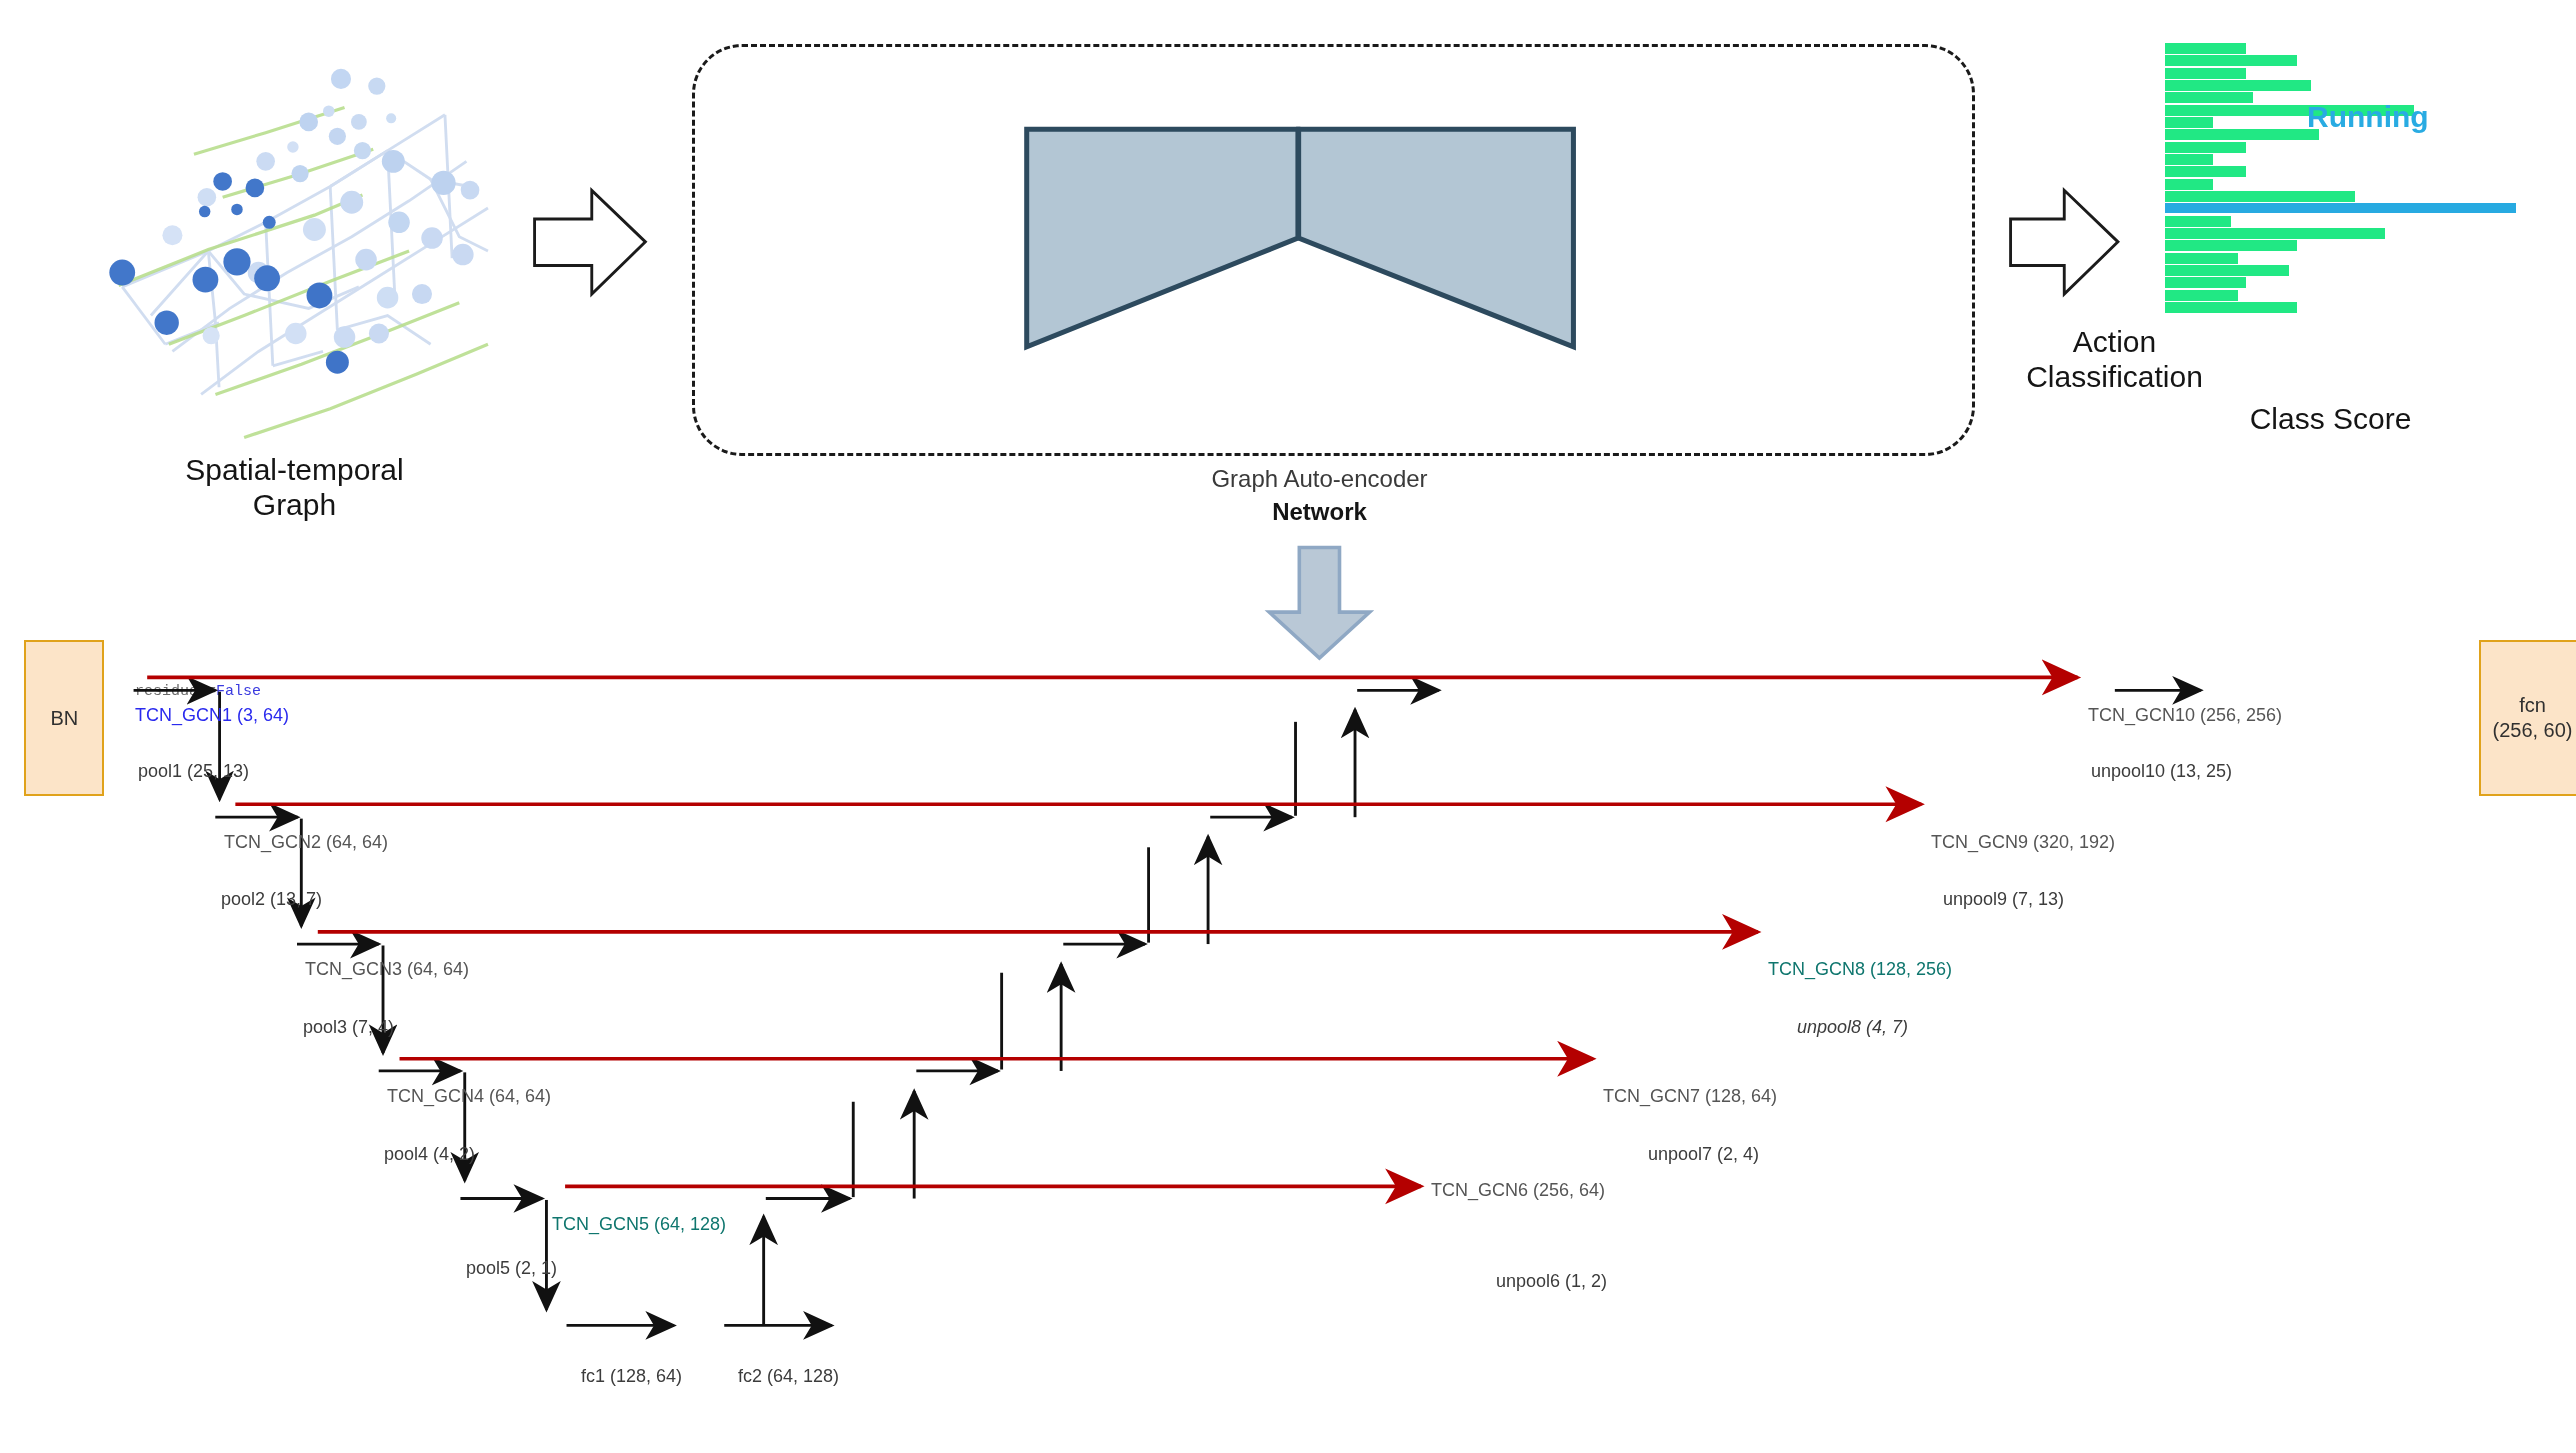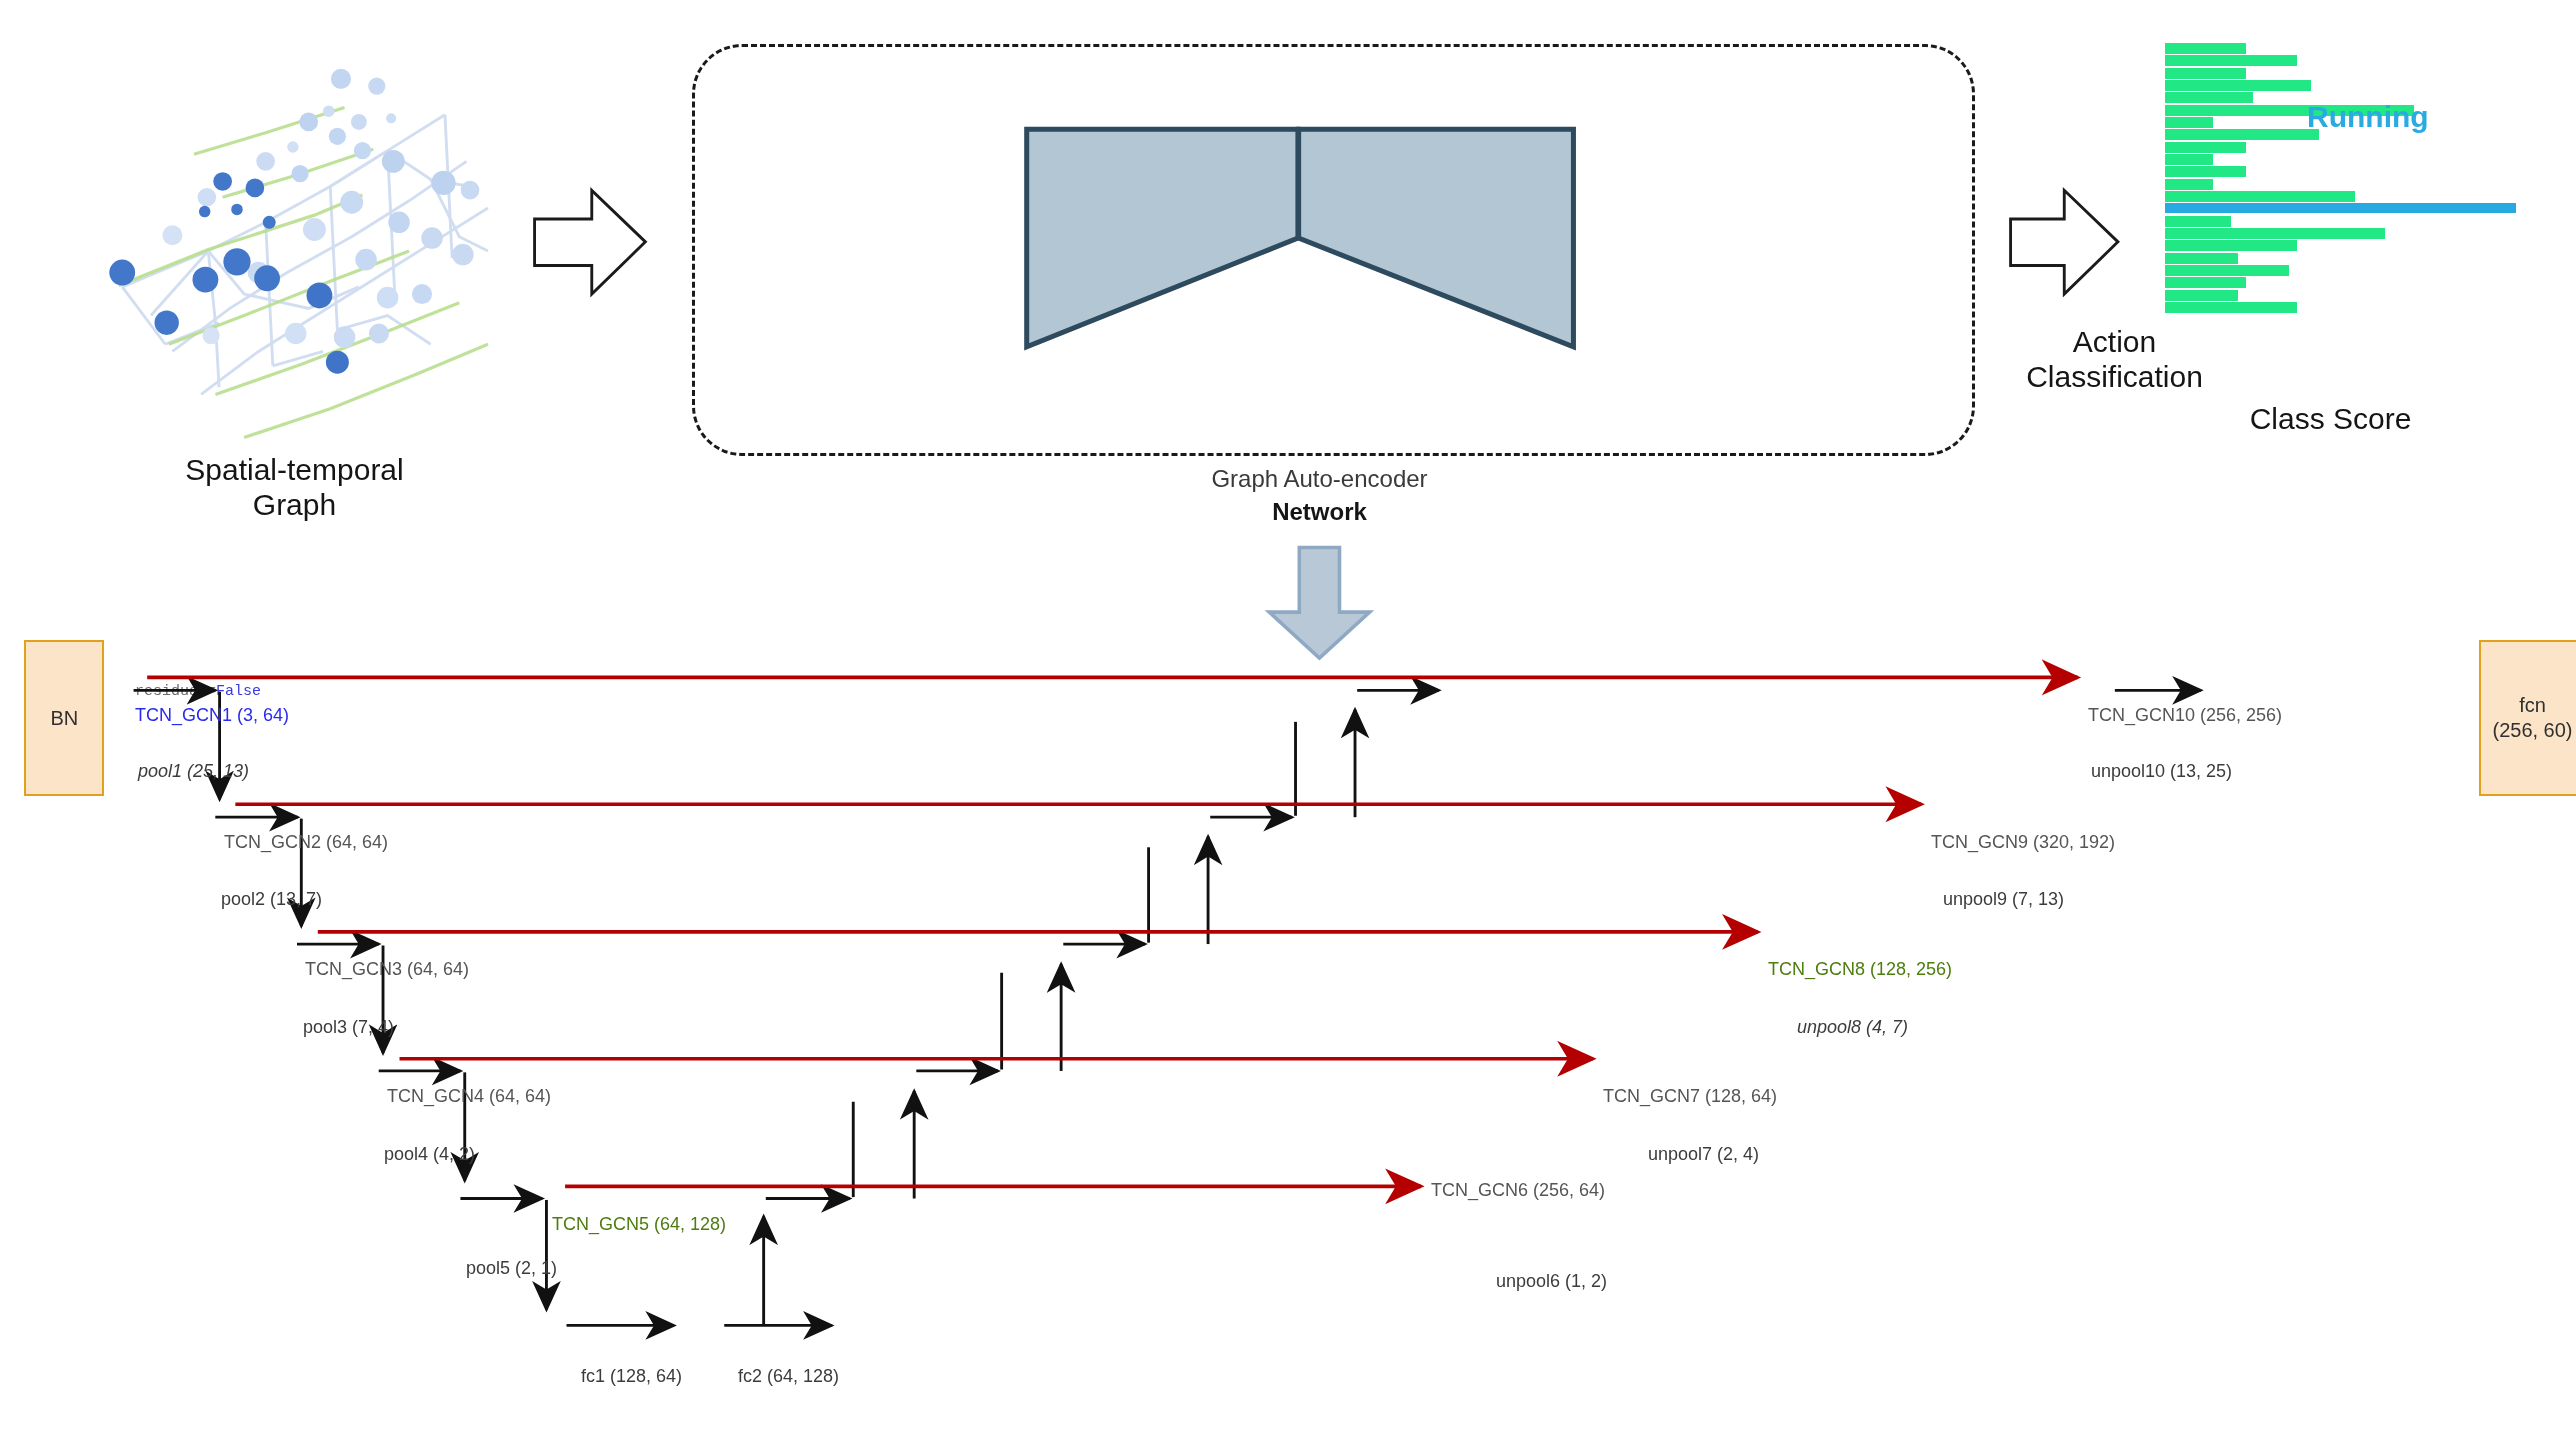--- a/index.html
+++ b/index.html
@@ -42,21 +42,21 @@
   
   .node-label {
     position: absolute;
     font-size: 18px;
     font-family: "Liberation Sans", sans-serif;
     white-space: nowrap;
     color: #404040;
     letter-spacing: 0px;
   }
   .node-label.blue  { color: #2a2aee; }
-  .node-label.red   { color: #4d7c0f; }
+  .node-label.red   { color: #0f766e; }
   .node-label.grey  { color: #555; }
 
   .mono-label {
     position: absolute;
     font-size: 15px;
     font-family: "Liberation Mono", monospace;
     white-space: nowrap;
     color: #6a6a6a;
   }
   .mono-label .val { color: #3a3adf; }
@@ -312,21 +312,21 @@
   <div class="node-label grey" style="left:305px; top:959px;">TCN_GCN3 (64, 64)</div>
   <div class="node-label grey" style="left:387px; top:1086px;">TCN_GCN4 (64, 64)</div>
   <div class="node-label red" style="left:552px; top:1214px;">TCN_GCN5 (64, 128)</div>
 
   <div class="node-label grey" style="left:1431px; top:1180px;text-align:right;">TCN_GCN6 (256, 64)</div>
   <div class="node-label grey" style="left:1603px; top:1086px;">TCN_GCN7 (128, 64)</div>
   <div class="node-label red" style="left:1768px; top:959px;">TCN_GCN8 (128, 256)</div>
   <div class="node-label grey" style="left:1931px; top:832px;">TCN_GCN9 (320, 192)</div>
   <div class="node-label grey" style="left:2088px; top:705px;">TCN_GCN10 (256, 256)</div>
 
-  <div class="op-label" style="left:138px; top:761px;font-style:italic;">pool1 (25, 13)</div>
+  <div class="op-label" style="left:138px; top:761px;">pool1 (25, 13)</div>
   <div class="op-label" style="left:221px; top:889px;">pool2 (13, 7)</div>
   <div class="op-label" style="left:303px; top:1017px;">pool3 (7, 4)</div>
   <div class="op-label" style="left:384px; top:1144px;">pool4 (4, 2)</div>
   <div class="op-label" style="left:466px; top:1258px;">pool5 (2, 1)</div>
 
   <div class="op-label" style="left:581px; top:1366px;">fc1 (128, 64)</div>
   <div class="op-label" style="left:738px; top:1366px;">fc2 (64, 128)</div>
 
   <div class="op-label" style="left:1496px; top:1271px;">unpool6 (1, 2)</div>
   <div class="op-label" style="left:1648px; top:1144px;">unpool7 (2, 4)</div>

